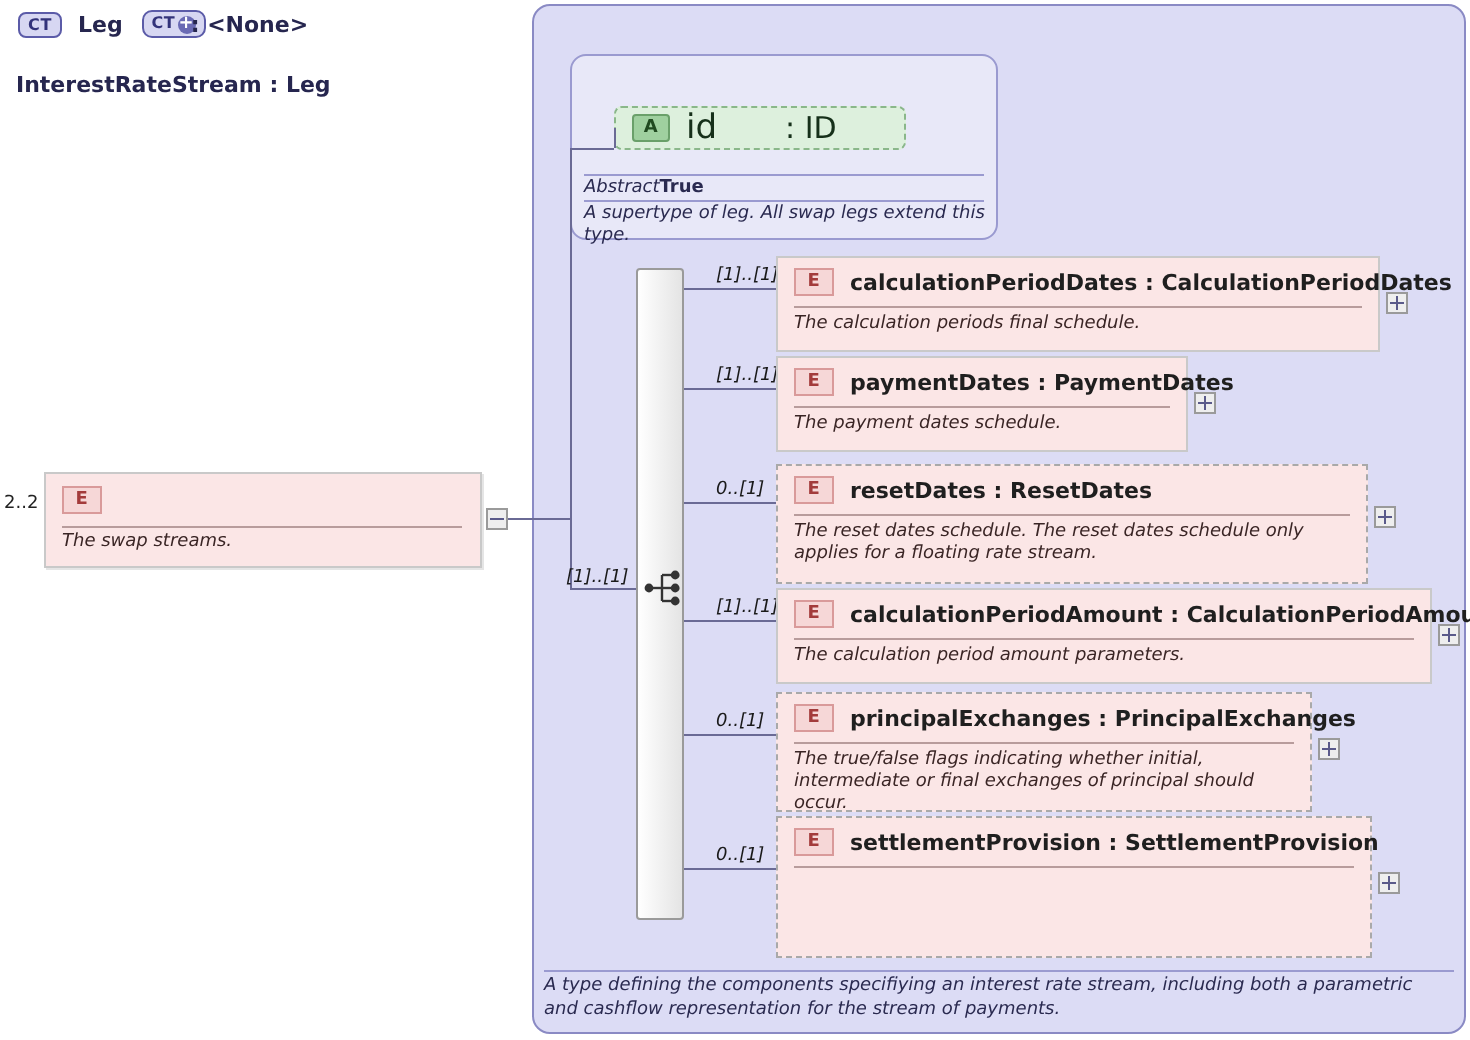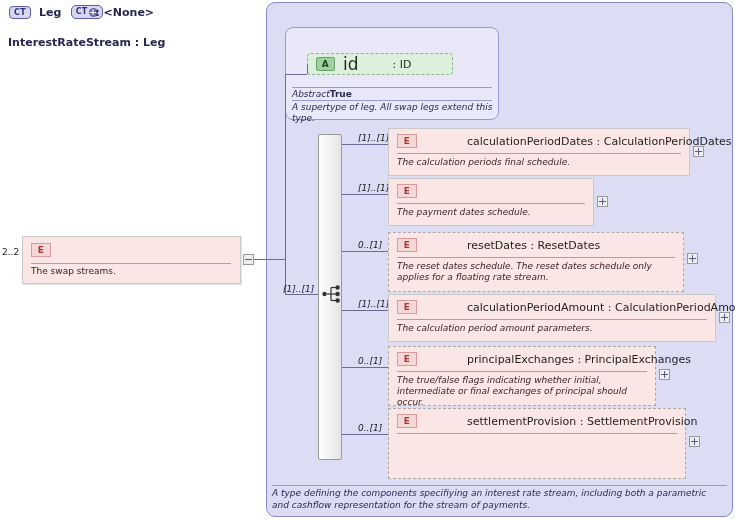--- a/index.html
+++ b/index.html
@@ -110,21 +110,21 @@
     left: 307px; top: 53px;
     width: 146px; height: 22px;
     background: #ddf0dd;
     border: 1px dashed #8ab78a;
     border-radius: 4px;
     display: flex; align-items: center;
     padding-left: 8px;
     gap: 8px;
   }
   #leg-attr-name { font-size: 17px; color: #16301a; }
-  #leg-attr-type { font-size: 11px; color: #16301a; margin-left: 26px; }
+  #leg-attr-type { font-size: 15px; color: #16301a; margin-left: 26px; }
 
   #leg-abstract-sep {
     left: 292px; top: 87px; width: 200px; height: 1px;
     background: #9a9ad0;
   }
   #leg-abstract-row {
     left: 292px; top: 89px;
     display: flex; align-items: baseline; 
   }
   .abstract-label { font-size: 9px; font-style: italic; color: #2a2a50; }
@@ -148,21 +148,21 @@
     box-shadow: 1px 1px 0 rgba(0,0,0,.10);
   }
   #root-elem-head {
     left: 8px; top: 6px;
     display: flex; align-items: center; gap: 8px;
   }
   #root-elem-name { font-size: 11px; font-weight: bold; color: #1f1f1f; white-space: nowrap; }
   #root-elem-sep { left: 8px; top: 26px; width: 200px; height: 1px; background: #b89c9c; }
   #root-elem-doc {
     left: 8px; top: 29px; width: 200px;
-    font-size: 9px; color: #3a2525; line-height: 11px;
+    font-size: 9px; font-style: italic; color: #3a2525; line-height: 11px;
   }
   #root-card {
     left: 2px; top: 247px;
     font-size: 9px; color: #222; font-style: normal;
   }
 
   
   .toggle {
     width: 11px; height: 11px;
     border: 1px solid #9a9a9a;
@@ -194,21 +194,21 @@
     border: 1px solid #c9c9c9;
   }
   .elem-box.optional {
     border: 1px dashed #a9a9a9;
   }
   .elem-head {
     display: flex; align-items: center; gap: 8px;
     padding: 5px 0 0 8px;
   }
   .elem-name {
-    font-size: 11px; font-weight: normal; color: #1f1f1f; white-space: nowrap; margin-left: 42px;
+    font-size: 11px; font-weight: bold; color: #1f1f1f; white-space: nowrap;
   }
   .elem-sep { height: 1px; background: #b89c9c; margin: 5px 8px 0 8px; }
   .elem-doc {
     font-size: 9px; font-style: italic; color: #3a2525;
     line-height: 11px; padding: 3px 10px 0 8px;
   }
   .card-label {
     position: absolute;
     font-size: 9px; font-style: italic; color: #1a1a1a;
     white-space: nowrap;
@@ -315,20 +315,21 @@
     </div>
     <div class="abs toggle" style="left: 693px; top: 146px;">
       <span class="bar-h"></span>
       <span class="bar-v"></span>
     </div>
     <div class="line-h" style="left: 342px; top: 194px; width: 46px;"></div>
     <div class="card-label" style="left: 358px; top: 183px;">[1]..[1]</div>
     <div class="abs elem-box" style="left: 388px; top: 178px; width: 206px; height: 48px;">
       <div class="elem-head">
         <span class="kind-badge badge-e">E</span>
+        <span class="elem-name">paymentDates : PaymentDates</span>
       </div>
       <div class="elem-sep"></div>
       <div class="elem-doc">The payment dates schedule.</div>
     </div>
     <div class="abs toggle" style="left: 597px; top: 196px;">
       <span class="bar-h"></span>
       <span class="bar-v"></span>
     </div>
     <div class="line-h" style="left: 342px; top: 251px; width: 46px;"></div>
     <div class="card-label" style="left: 358px; top: 240px;">0..[1]</div>

